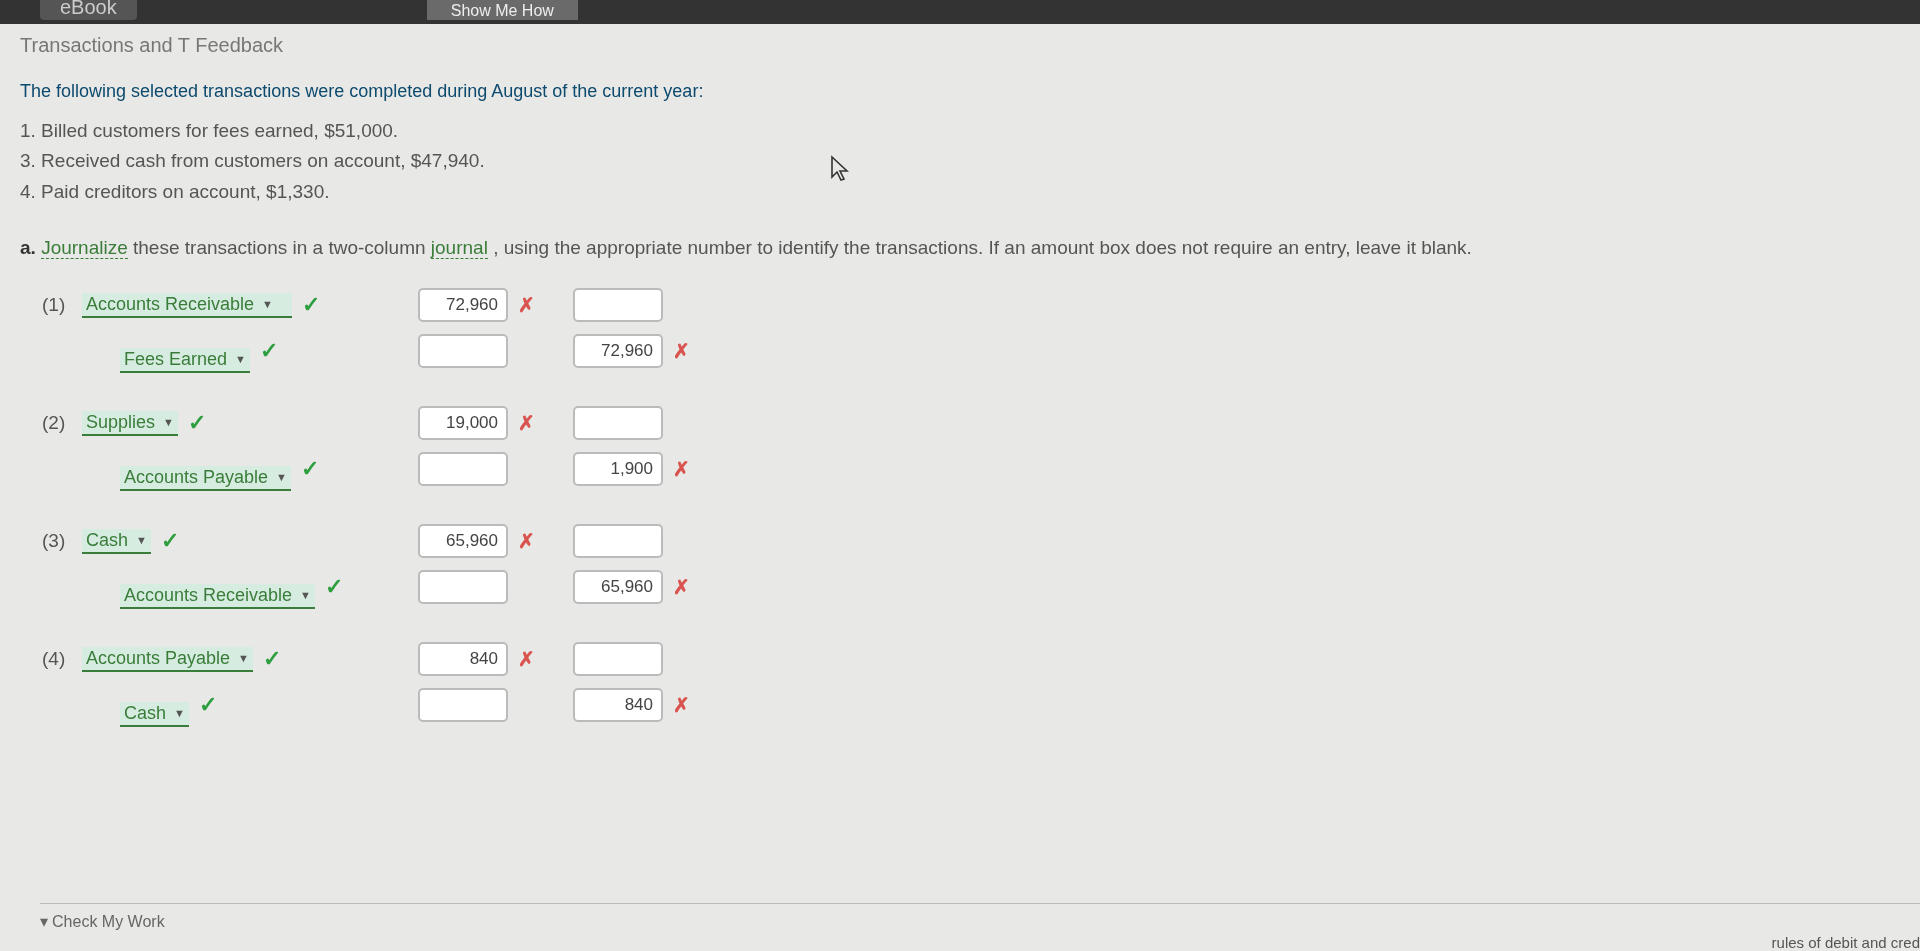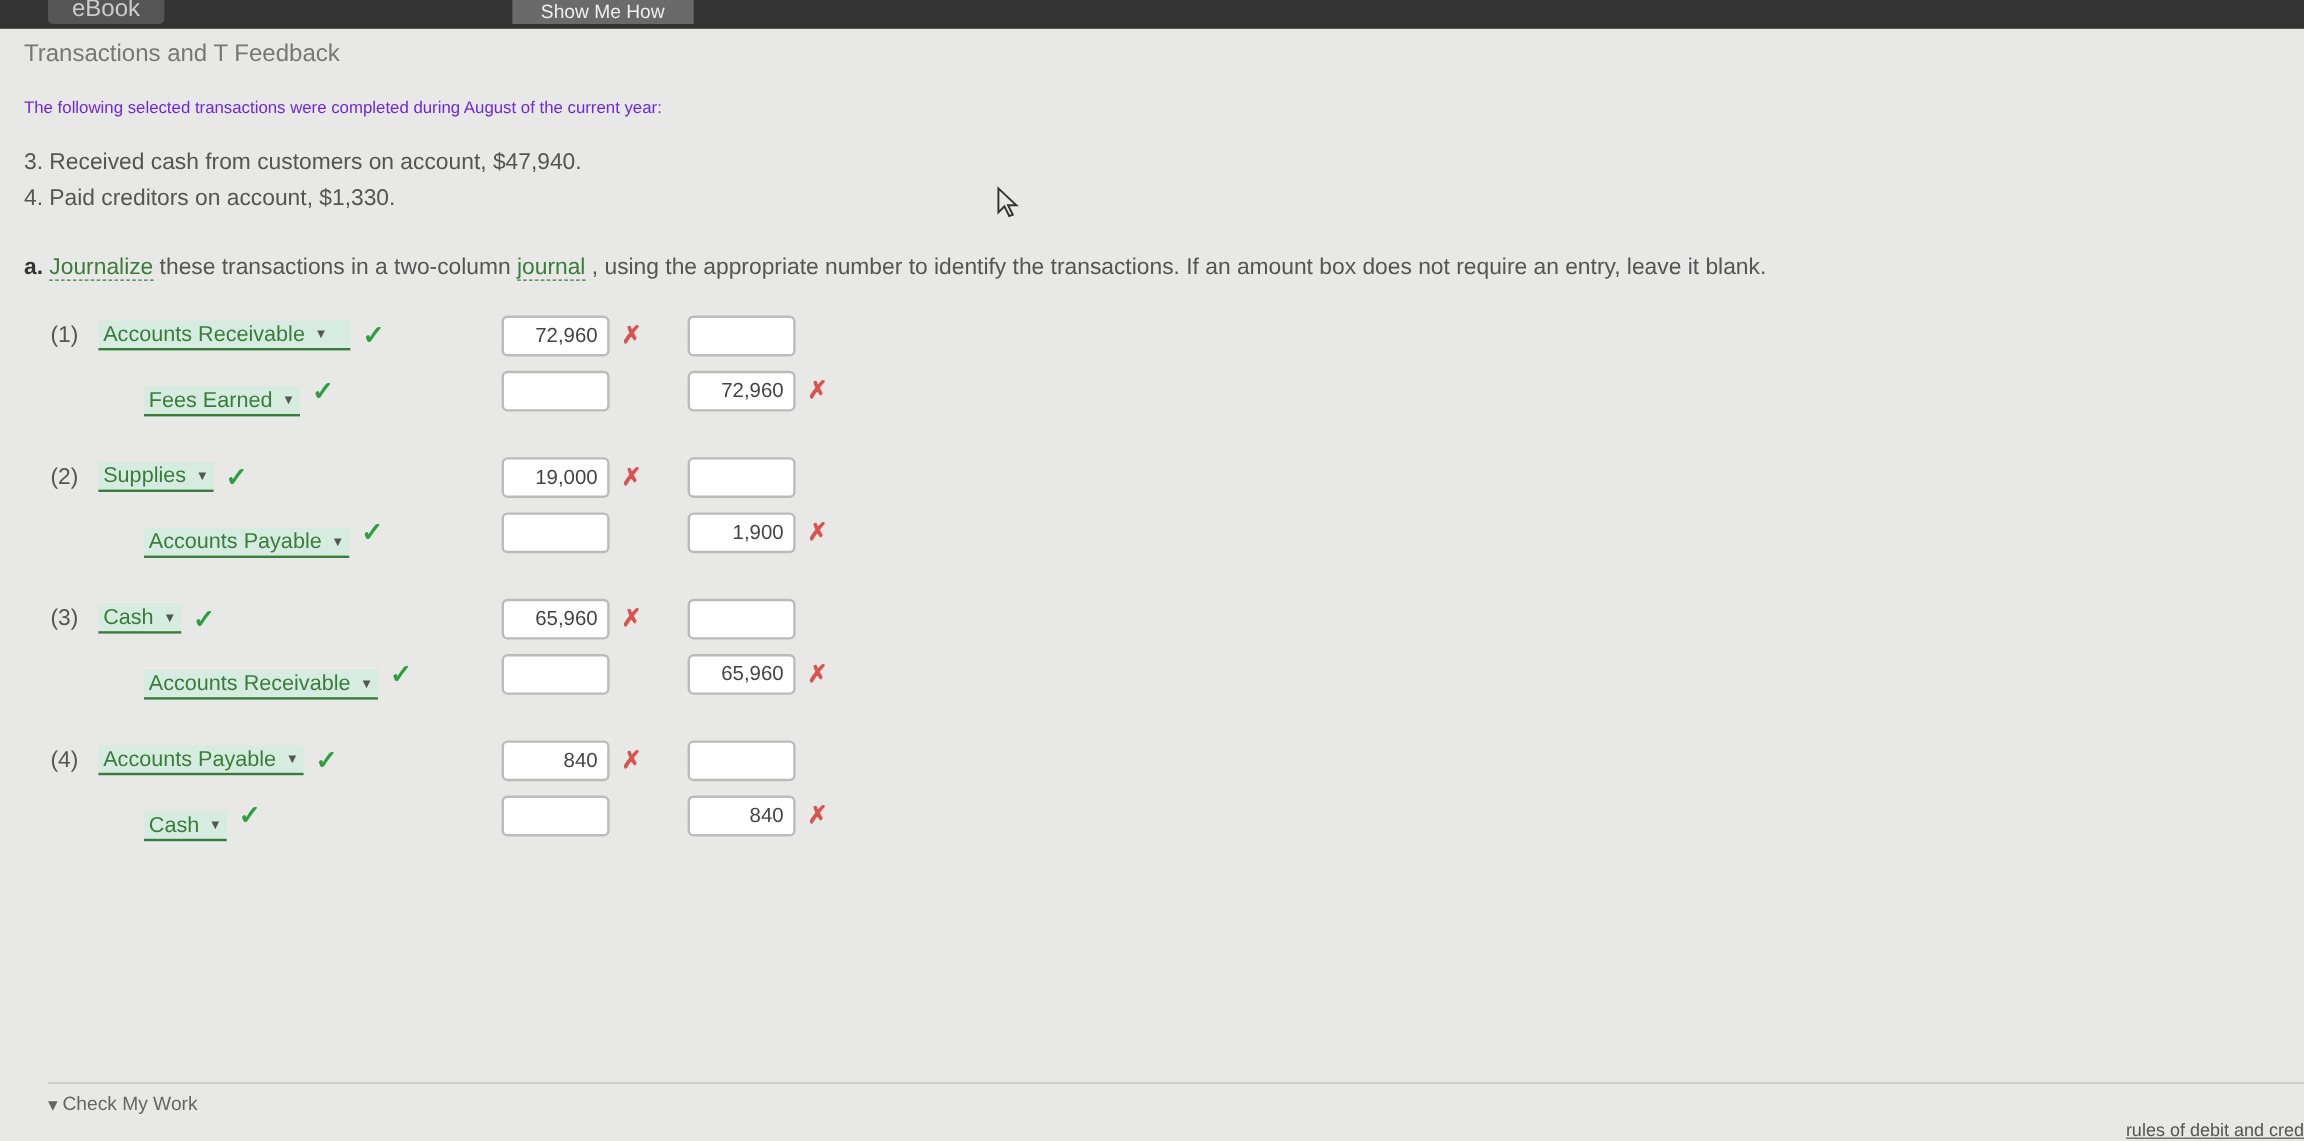--- a/index.html
+++ b/index.html
@@ -39,23 +39,23 @@
     }
     .content {
       padding: 10px 20px 0 20px;
     }
     .title {
       color: #777;
       font-size: 20px;
       margin-bottom: 24px;
     }
     .intro {
-      color: #6d28d9;
-      font-size: 14px;
-      margin-bottom: 24px;
+      color: #0c4a6e;
+      font-size: 18px;
+      margin-bottom: 14px;
     }
     .txn-list {
       color: #555;
       margin-bottom: 30px;
       line-height: 1.6;
       font-size: 19px;
     }
     .instr {
       color: #555;
       font-size: 19px;
@@ -157,35 +157,35 @@
       top: 155px;
       font-size: 26px;
       color: #333;
     }
     .bottom-text {
       position:absolute;
       right:0;
       bottom:0;
       font-size:15px;
       color:#555;
-      text-decoration:underline;
     }
   </style>
 </head>
 <body>
 
 <div class="top-bar">
   <div class="ebook-tab">eBook</div>
   <div class="show-me-how-tab">Show Me How</div>
 </div>
 
 <div class="content">
   <div class="title">Transactions and T Feedback</div>
   <div class="intro">The following selected transactions were completed during August of the current year:</div>
   <div class="txn-list">
+    <div>1. Billed customers for fees earned, $51,000.</div>
     <div>3. Received cash from customers on account, $47,940.</div>
     <div>4. Paid creditors on account, $1,330.</div>
   </div>
   <div class="instr">
     <b>a. </b>
     <span class="link-word">Journalize</span>
     <span> these transactions in a two-column </span>
     <span class="link-word">journal</span>
     <span>, using the appropriate number to identify the transactions. If an amount box does not require an entry, leave it blank.</span>
   </div>

